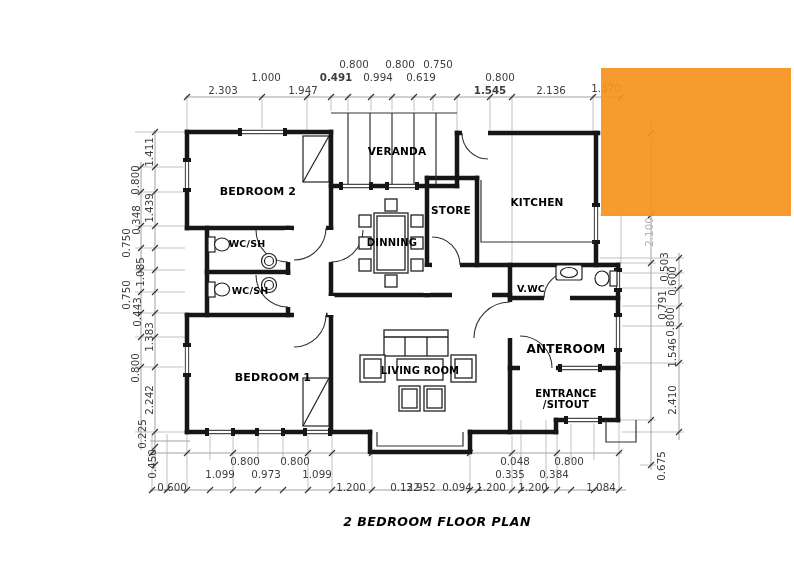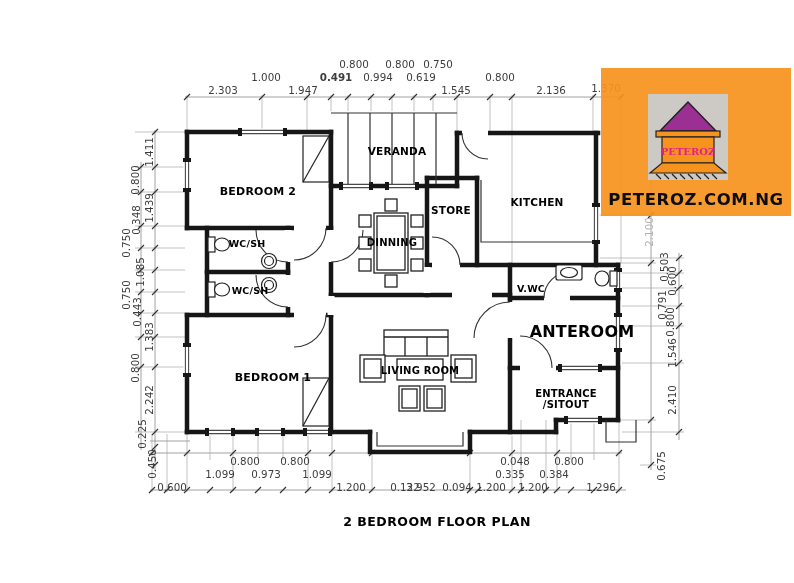--- a/index.html
+++ b/index.html
@@ -5,21 +5,21 @@
   html,body{margin:0;padding:0;background:#fff;}
   .canvas{position:relative;width:794px;height:583px;background:#ffffff;
           font-family:"DejaVu Sans",sans-serif;overflow:hidden;}
   .canvas svg.plan{position:absolute;left:0;top:0;}
   .lbl{position:absolute;transform:translate(-50%,-50%);font-weight:bold;color:#000;
        white-space:pre-line;text-align:center;line-height:1.12;letter-spacing:.2px;}
   .dim{position:absolute;transform:translate(-50%,-50%);font-size:10.3px;color:#3d3d3d;
        white-space:nowrap;}
   .dim.rot{transform:translate(-50%,-50%) rotate(-90deg);}
   .title{position:absolute;left:437px;top:521px;transform:translate(-50%,-50%);
-         font-size:12.5px;font-weight:bold;letter-spacing:.5px;color:#000;white-space:nowrap;}
+         font-size:12.5px;font-weight:bold;letter-spacing:.5px;color:#000;white-space:nowrap;font-style:italic;}
   .logo{position:absolute;left:601px;top:68px;width:190px;height:148px;
         background:rgba(246,147,30,.93);}
   .logo-panel{position:absolute;left:47px;top:26px;width:80px;height:86px;
               background:rgba(203,203,203,.97);}
   .site{position:absolute;left:0;right:0;bottom:7px;text-align:center;font-size:16.5px;
         font-weight:bold;letter-spacing:.6px;color:#0d0d0d;}
 </style>
 </head>
 <body>
 
@@ -137,33 +137,33 @@
       <span class="lbl" style="left: 258px; top: 192px; font-size: 11px; text-align: right;">BEDROOM 2</span>
       <span class="lbl" style="left: 397px; top: 152px; font-size: 10.5px;">VERANDA</span>
       <span class="lbl" style="left: 392px; top: 243px; font-size: 10px;">DINNING</span>
       <span class="lbl" style="left: 451px; top: 211px; font-size: 10.5px;">STORE</span>
       <span class="lbl" style="left: 537px; top: 203px; font-size: 10.5px;">KITCHEN</span>
       <span class="lbl" style="left: 247px; top: 244px; font-size: 9.5px;">WC/SH</span>
       <span class="lbl" style="left: 250px; top: 291px; font-size: 9.5px;">WC/SH</span>
       <span class="lbl" style="left: 256px; top: 378px; font-size: 11px; padding-left: 34px;">BEDROOM 1</span>
       <span class="lbl" style="left: 420px; top: 371px; font-size: 10px;">LIVING ROOM</span>
       <span class="lbl" style="left: 531px; top: 289px; font-size: 9.5px;">V.WC</span>
-      <span class="lbl" style="left: 566px; top: 332px; font-size: 16px; margin-left: 16px;">ANTEROOM</span>
+      <span class="lbl" style="left: 566px; top: 350px; font-size: 12px;">ANTEROOM</span>
       <span class="lbl" style="left: 566px; top: 399px; font-size: 10px;">ENTRANCE
 /SITOUT</span>
       <span class="dim" style="left: 223px; top: 90px;">2.303</span>
       <span class="dim" style="left: 266px; top: 77px;">1.000</span>
       <span class="dim" style="left: 303px; top: 90px;">1.947</span>
       <span class="dim" style="left: 336px; top: 77px; font-weight: bold;">0.491</span>
       <span class="dim" style="left: 354px; top: 64px;">0.800</span>
       <span class="dim" style="left: 378px; top: 77px;">0.994</span>
       <span class="dim" style="left: 400px; top: 64px;">0.800</span>
       <span class="dim" style="left: 421px; top: 77px;">0.619</span>
       <span class="dim" style="left: 438px; top: 64px;">0.750</span>
-      <span class="dim" style="left: 456px; top: 90px;">1.545</span>
+      <span class="dim" style="left: 490px; top: 90px; font-weight: bold;">1.545</span>
       <span class="dim" style="left: 500px; top: 77px;">0.800</span>
       <span class="dim" style="left: 551px; top: 90px;">2.136</span>
       <span class="dim" style="left: 606px; top: 88px;">1.370</span>
       <span class="dim rot" style="left: 149px; top: 152px;">1.411</span>
       <span class="dim rot" style="left: 135px; top: 180px;">0.800</span>
       <span class="dim rot" style="left: 149px; top: 208px;">1.439</span>
       <span class="dim rot" style="left: 136px; top: 220px;">0.348</span>
       <span class="dim rot" style="left: 126px; top: 243px;">0.750</span>
       <span class="dim rot" style="left: 140px; top: 272px;">1.085</span>
       <span class="dim rot" style="left: 126px; top: 295px;">0.750</span>
@@ -190,31 +190,20 @@
       <span class="dim" style="left: 317px; top: 474px;">1.099</span>
       <span class="dim" style="left: 510px; top: 474px;">0.335</span>
       <span class="dim" style="left: 554px; top: 474px; text-align: center;">0.384</span>
       <span class="dim" style="left: 172px; top: 487px;">0.600</span>
       <span class="dim" style="left: 351px; top: 487px;">1.200</span>
       <span class="dim" style="left: 385px; top: 487px; margin-left: 20px;">0.122</span>
       <span class="dim" style="left: 421px; top: 487px;">3.952</span>
       <span class="dim" style="left: 457px; top: 487px;">0.094</span>
       <span class="dim" style="left: 491px; top: 487px;">1.200</span>
       <span class="dim" style="left: 533px; top: 487px;">1.200</span>
-      <span class="dim" style="left: 601px; top: 487px;">1.296</span>
+      <span class="dim" style="left: 601px; top: 487px;">1.084</span>
     </div>
 
   <div class="logo">
-    <div class="logo-panel">
-      <svg width="80" height="86" viewBox="0 0 80 86">
-        <polygon points="40,8 12,37 68,37" fill="#9B2F94" stroke="#222" stroke-width="1.5"></polygon>
-        <rect x="8" y="37" width="64" height="6" fill="#F6931E" stroke="#222" stroke-width="1.2"></rect>
-        <rect x="14" y="43" width="52" height="26" fill="#F6931E" stroke="#222" stroke-width="1.2"></rect>
-        <text x="40" y="61" text-anchor="middle" font-size="10" font-weight="bold" fill="#E0218A" font-family="DejaVu Serif, serif">PETEROZ</text>
-        <polygon points="2,79 14,69 66,69 78,79" fill="#F6931E" stroke="#222" stroke-width="1.2"></polygon>
-        <path d="M8 80 l5 5 M16 80 l5 5 M24 80 l5 5 M32 80 l5 5 M40 80 l5 5 M48 80 l5 5 M56 80 l5 5 M64 80 l5 5" stroke="#222" stroke-width="1.3"></path>
-      </svg>
-    </div>
-    <div class="site">PETEROZ.COM.NG</div>
   </div>
 
   <div class="title">2 BEDROOM FLOOR PLAN</div>
 </div>
 
 </body></html>

